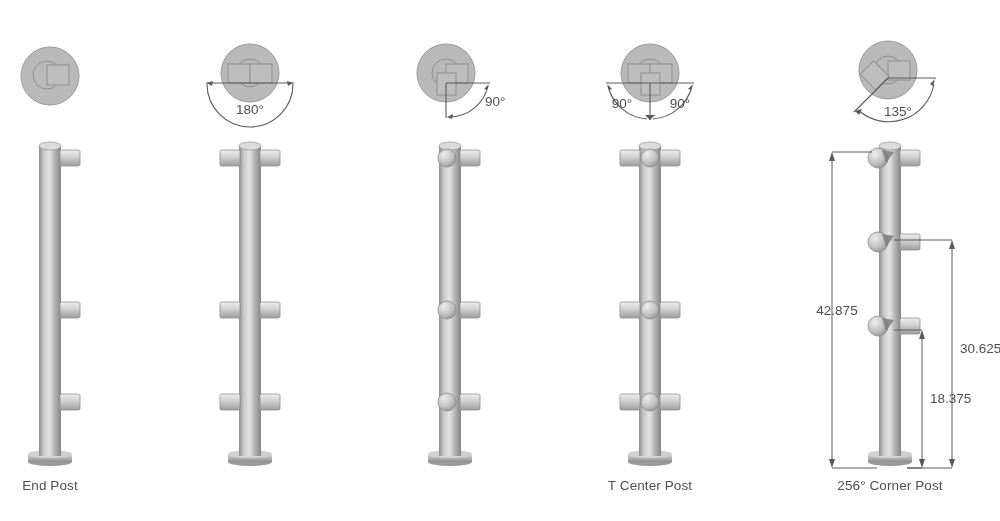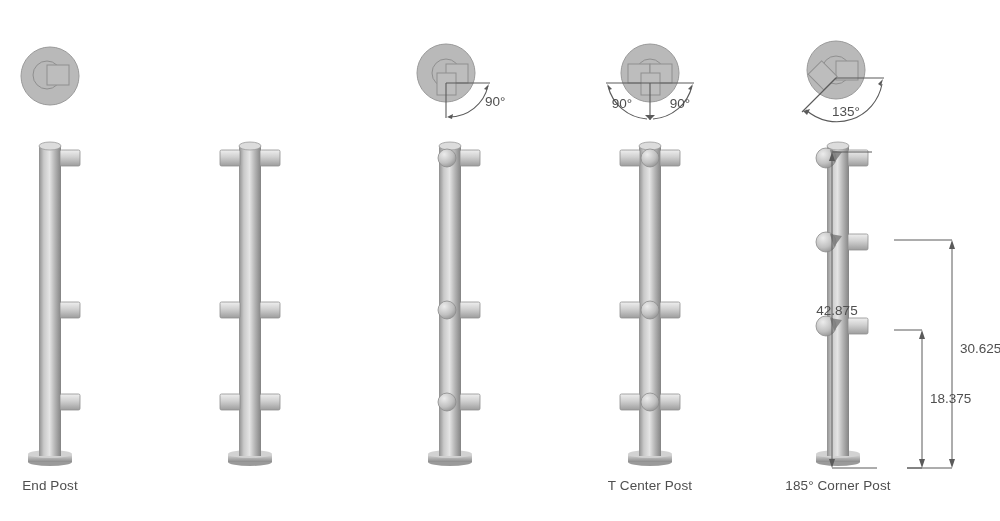--- a/index.html
+++ b/index.html
@@ -120,20 +120,37 @@
         </g>
         <g>
           <rect x="110" y="262" width="20" height="16" rx="1.5" fill="url(#brkA)" stroke="#909090" stroke-width="0.8"></rect>
         </g>
       </svg>
     </div>
     <div class="caption">End Post</div>
   </div>
 
   <div class="post-col" style="left:150px;">
+    <div class="topview">
+      <svg width="200" height="100" viewBox="0 0 200 100">
+        <g>
+          <circle cx="100" cy="45" r="29" fill="#b9b9b9" stroke="#9a9a9a" stroke-width="1"></circle>
+          <circle cx="100" cy="45" r="14" fill="#b9b9b9" stroke="#8f8f8f" stroke-width="1"></circle>
+          <rect x="78" y="36" width="22" height="19" fill="#bdbdbd" stroke="#8f8f8f" stroke-width="1"></rect>
+          <rect x="100" y="36" width="22" height="19" fill="#bdbdbd" stroke="#8f8f8f" stroke-width="1"></rect>
+        </g>
+        <g fill="none" stroke="#5a5a5a" stroke-width="1.1">
+          <line x1="56" y1="55" x2="144" y2="55"></line>
+          <path d="M 57 56 A 43 43 0 0 0 143 56"></path>
+        </g>
+        <polygon points="57,55 63,53 62,58" fill="#5a5a5a"></polygon>
+        <polygon points="143,55 137,53 138,58" fill="#5a5a5a"></polygon>
+        <text x="100" y="86" text-anchor="middle" font-size="13.5">180°</text>
+      </svg>
+    </div>
     <div class="elevation">
       <svg width="200" height="340" viewBox="0 0 200 340">
         <defs>
           <linearGradient id="tubeB" x1="0" y1="0" x2="1" y2="0">
             <stop offset="0%" stop-color="#8f8f8f"></stop>
             <stop offset="22%" stop-color="#c9c9c9"></stop>
             <stop offset="48%" stop-color="#e4e4e4"></stop>
             <stop offset="72%" stop-color="#b5b5b5"></stop>
             <stop offset="100%" stop-color="#838383"></stop>
           </linearGradient>
@@ -314,21 +331,21 @@
         <g>
           <rect x="110" y="262" width="20" height="16" rx="1.5" fill="url(#brkD)" stroke="#909090" stroke-width="0.8"></rect>
           <rect x="70" y="262" width="20" height="16" rx="1.5" fill="url(#brkD)" stroke="#909090" stroke-width="0.8"></rect>
           <circle cx="100" cy="270" r="9" fill="url(#knobD)" stroke="#8c8c8c" stroke-width="0.8"></circle>
         </g>
       </svg>
     </div>
     <div class="caption">T Center Post</div>
   </div>
 
-  <div class="post-col" style="left:738px;">
+  <div class="post-col" style="left:790px;">
     <div class="topview">
       <svg width="200" height="100" viewBox="0 0 200 100">
         <g>
           <circle cx="98" cy="42" r="29" fill="#b9b9b9" stroke="#9a9a9a" stroke-width="1"></circle>
           <circle cx="98" cy="42" r="14" fill="#b9b9b9" stroke="#8f8f8f" stroke-width="1"></circle>
           <rect x="98" y="33" width="22" height="19" fill="#bdbdbd" stroke="#8f8f8f" stroke-width="1"></rect>
           <g transform="rotate(45 90 52)">
             <rect x="72" y="43" width="22" height="19" fill="#bdbdbd" stroke="#8f8f8f" stroke-width="1"></rect>
           </g>
         </g>
@@ -387,21 +404,21 @@
           <circle cx="88" cy="110" r="10" fill="url(#knobE)" stroke="#8c8c8c" stroke-width="0.8"></circle>
           <polygon points="92,102 104,104 96,115" fill="#7d7d7d" opacity="0.85"></polygon>
         </g>
         <g>
           <rect x="110" y="186" width="20" height="16" rx="1.5" fill="url(#brkE)" stroke="#909090" stroke-width="0.8"></rect>
           <circle cx="88" cy="194" r="10" fill="url(#knobE)" stroke="#8c8c8c" stroke-width="0.8"></circle>
           <polygon points="92,186 104,188 96,199" fill="#7d7d7d" opacity="0.85"></polygon>
         </g>
       </svg>
     </div>
-    <div class="caption">185° Corner Post</div>
+    <div class="caption">256° Corner Post</div>
   </div>
 
   <div class="dims">
     <svg width="1000" height="521" viewBox="0 0 1000 521">
       <g stroke="#5a5a5a" stroke-width="1" fill="none">
 
         <g>
           <line x1="800" y1="152" x2="840" y2="152"></line>
           <line x1="800" y1="158" x2="800" y2="464"></line>
           <line x1="800" y1="468" x2="845" y2="468"></line>

